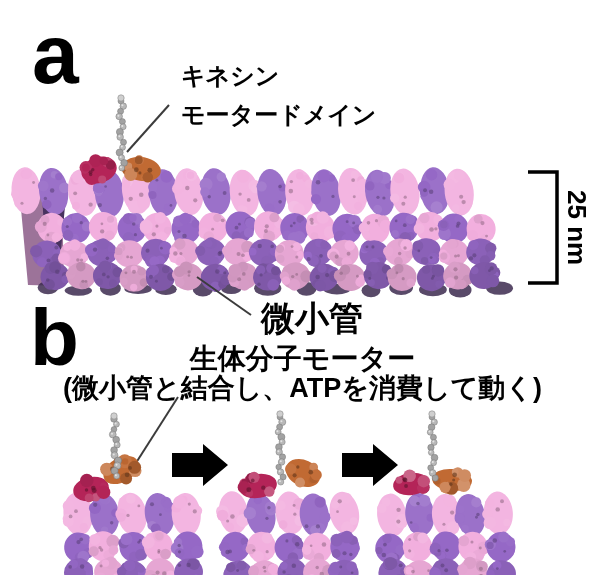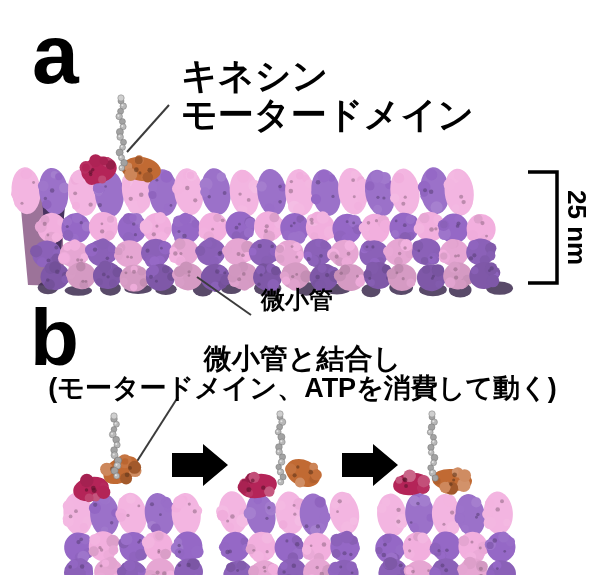--- a/index.html
+++ b/index.html
@@ -4,26 +4,26 @@
 <style>
   html,body{margin:0;padding:0;background:#fff;}
   .stage{
     position:relative;width:605px;height:575px;background:#fff;overflow:hidden;
     font-family:"Liberation Sans",sans-serif;font-weight:bold;color:#000;
   }
   .stage svg{position:absolute;left:0;top:0;}
   .lbl{position:absolute;white-space:nowrap;}
   .panel-letter{font-size:84px;line-height:84px;}
   .panel-letter.b{font-size:80px;line-height:80px;}
-  .kinesin-label{left:181px;top:56px;font-size:36px;line-height:39px;}
+  .kinesin-label{left:181px;top:56px;font-size:24px;line-height:39px;}
   .scale-label{
     left:590px;top:190px;font-size:26px;line-height:26px;
     transform:rotate(90deg);transform-origin:0 0;
   }
-  .mt-label{left:261px;top:282px;font-size:24px;line-height:36px;text-align:right;}
+  .mt-label{left:261px;top:300px;font-size:34px;line-height:36px;text-align:right;}
   .centered{left:0;width:605px;text-align:center;}
   .b-title{top:344px;font-size:28px;line-height:30px;}
   .b-subtitle{top:373px;font-size:27px;line-height:30px;}
 </style>
 </head>
 <body>
 
 <div class="stage">
 
   <svg id="art" width="605" height="575" viewBox="0 0 605 575">
@@ -1170,17 +1170,17 @@
     <div>キネシン</div>
     <div>モータードメイン</div>
   </div>
 
   <div class="lbl scale-label">25 nm</div>
 
   <div class="lbl mt-label">微小管</div>
 
   <div class="lbl panel-letter b" style="left:30px;top:298px;">b</div>
 
-  <div class="lbl centered b-title">微小管と結合し</div>
+  <div class="lbl centered b-title">生体分子モーター</div>
 
-  <div class="lbl centered b-subtitle">(モータードメイン、ATPを消費して動く)</div>
+  <div class="lbl centered b-subtitle">(微小管と結合し、ATPを消費して動く)</div>
 
 </div>
 
 </body></html>

